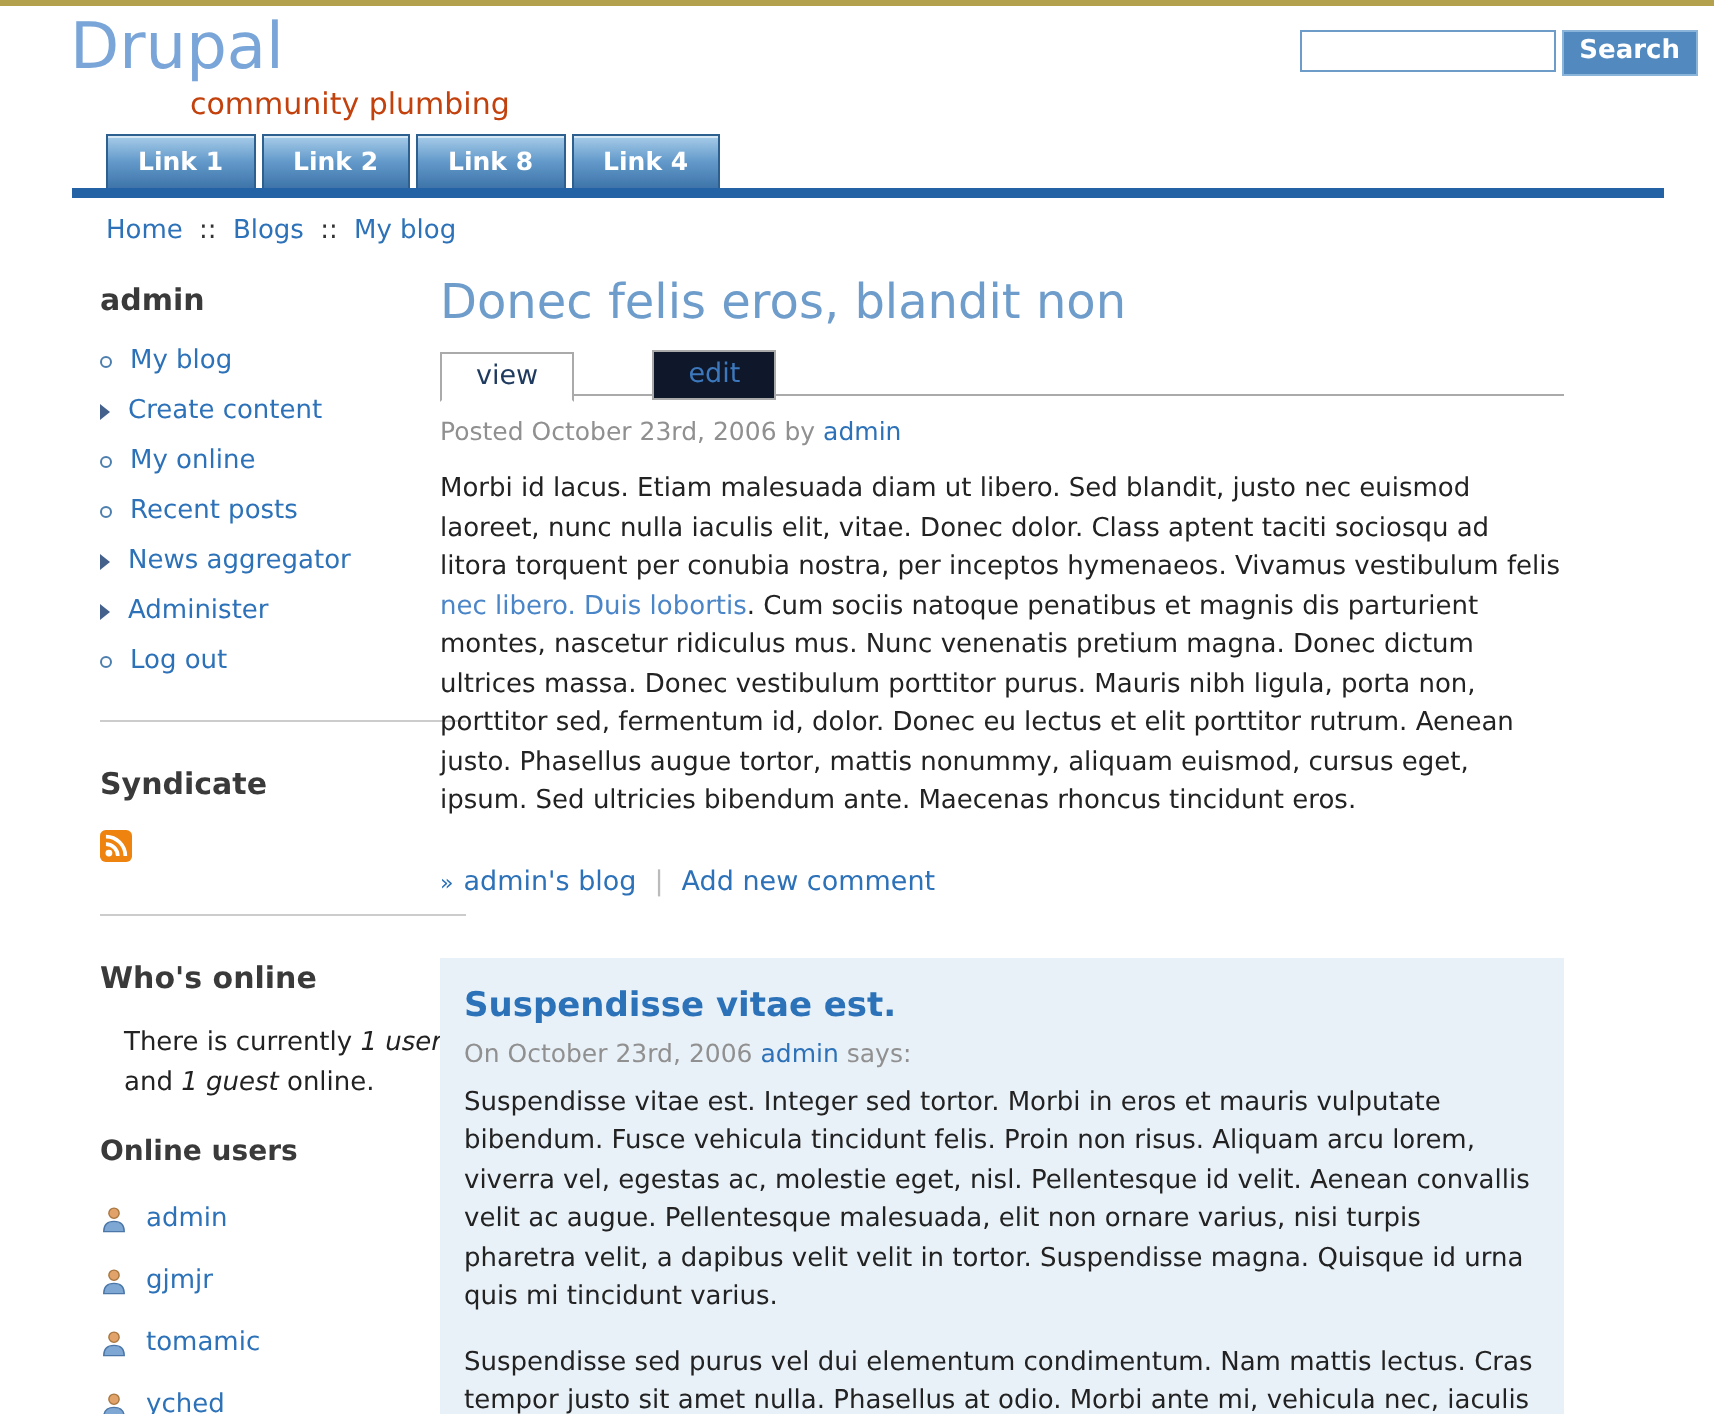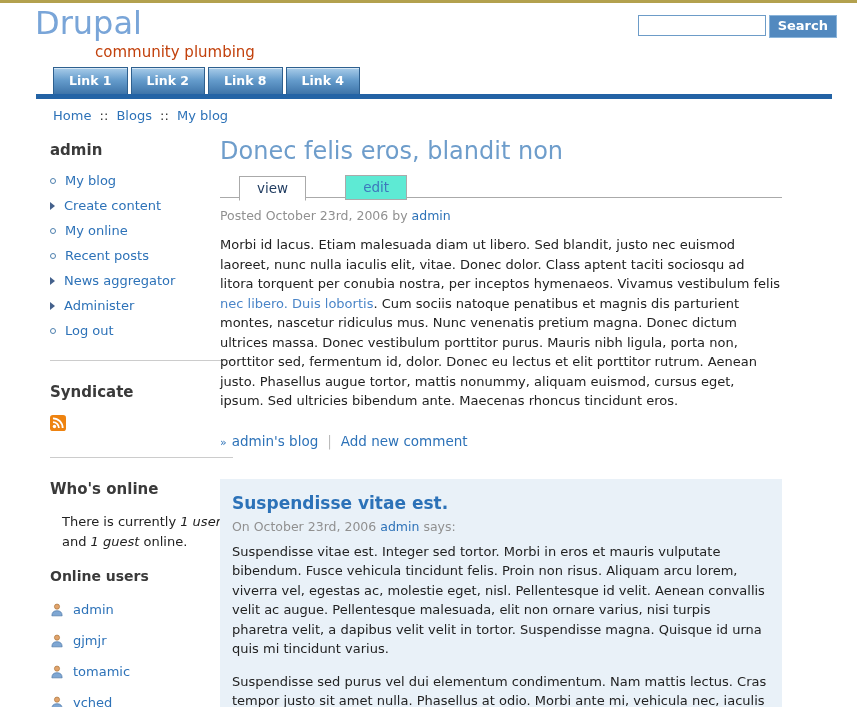--- a/index.html
+++ b/index.html
@@ -6,21 +6,21 @@
   html,body { width:857px; height:707px; overflow:hidden; background:#fff;
     font-family:"DejaVu Sans", sans-serif; color:#222; }
   a { text-decoration:none; color:#2D72B8; cursor:pointer; }
 
   .gold-bar { height:3px; background:#B3A14E; }
 
   
   .header { position:relative; height:66px; }
   .logo { position:absolute; left:35px; top:1px; font-size:32px; color:#79A5D8; }
   .tagline { position:absolute; left:95px; top:40px; font-size:15px; color:#c2410c; }
-  .search-area { position:absolute; right:20px; top:12px; display:flex; align-items:flex-start; }
+  .search-area { position:absolute; right:8px; top:12px; display:flex; align-items:flex-start; }
   .search-input { width:128px; height:21px; border:1px solid #6D9CC8; margin-right:3px; outline:none;
     font-size:12px; padding:0 4px; }
   .search-btn { height:23px; background:#5289BF; color:#fff; font-weight:bold; font-size:13px;
     border:1px solid #8AB4DA; padding:1px 8px 3px; font-family:"DejaVu Sans",sans-serif; cursor:pointer; }
 
   
   .nav-row { padding-left:53px; height:25px; display:flex; align-items:flex-end; }
   .nav-tab { display:inline-block; margin-right:3px; padding:5px 15px 6px; color:#fff; font-weight:bold;
     font-size:12.5px; background:linear-gradient(180deg,#A8CCE9 0%,#649BCB 48%,#3E74A9 100%);
     border:1px solid #2E608F; border-bottom:none; box-shadow:inset 0 1px 0 rgba(255,255,255,.55); cursor:pointer; }
@@ -47,23 +47,23 @@
   .subtitle { font-size:14px; font-weight:bold; color:#3A3A3A; margin:0 0 18px; }
   ul.users { list-style:none; }
   ul.users li { margin-bottom:16px; font-size:13px; display:flex; align-items:center; }
   ul.users svg { margin-right:9px; flex:none; }
   .rss-wrap { display:inline-block; cursor:pointer; }
 
   
   .page-title { font-size:24px; font-weight:normal; color:#6E9DCB; margin:2px 0 10px; }
   .node-tabs { border-bottom:1px solid #AAA; height:23px; }
   .node-tab { display:inline-block; padding:3px 17px 4px; font-size:13.5px; border:1px solid #AAA; cursor:pointer; }
-  .node-tab.active { background:#fff; border-bottom:1px solid #fff; color:#1E3A5F; margin-left:19px;
+  .node-tab.active { background:#fff; border-bottom:1px solid #fff; color:#1E3A5F; 
     position:relative; top:1px; }
-  .node-tab.inactive { background:#5eead4; color:#3D78BC; margin-left:34px; }
+  .node-tab.inactive { background:#0f172a; color:#3D78BC; margin-left:34px; }
   .submitted { font-size:12.5px; color:#909090; margin:10px 0 12px; }
   .body-text { font-size:13px; line-height:19.5px; color:#222; margin-bottom:2px; }
   .node-links { font-size:13.5px; margin:22px 0 0; }
   .node-links .arrow { color:#2D72B8; font-size:11px; margin-right:5px; }
   .node-links .pipe { color:#BBB; margin:0 9px; }
 
   
   .comment-box { background:#E9F1F8; margin-top:30px; padding:12px 12px 14px; width:562px; }
   .comment-title { font-size:17px; font-weight:bold; color:#2C72B8; margin:2px 0 6px; }
   .comment-meta { font-size:12.5px; color:#909090; margin-bottom:8px; }

